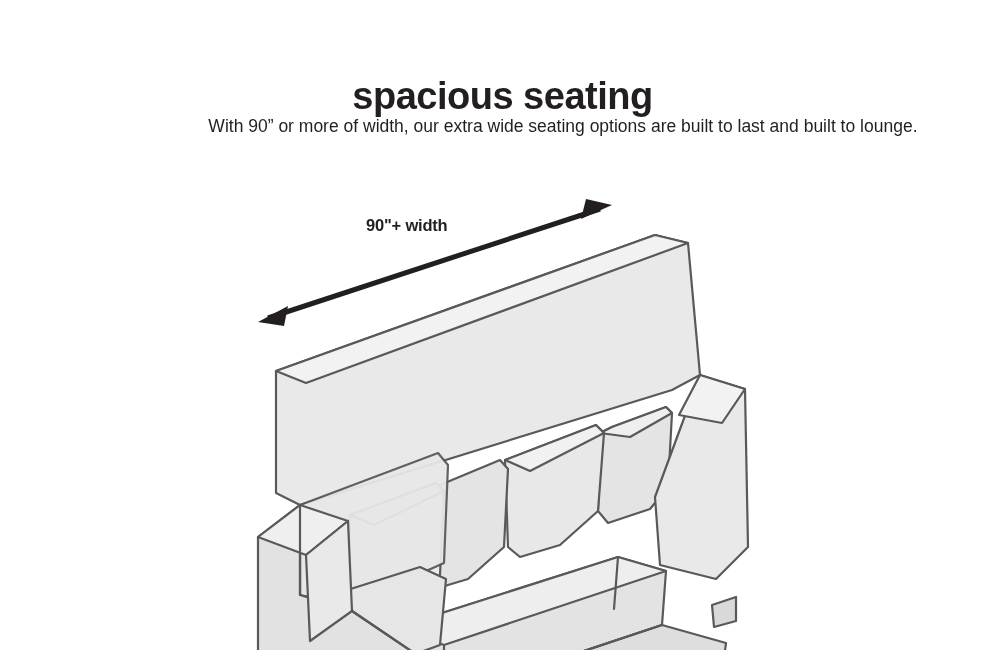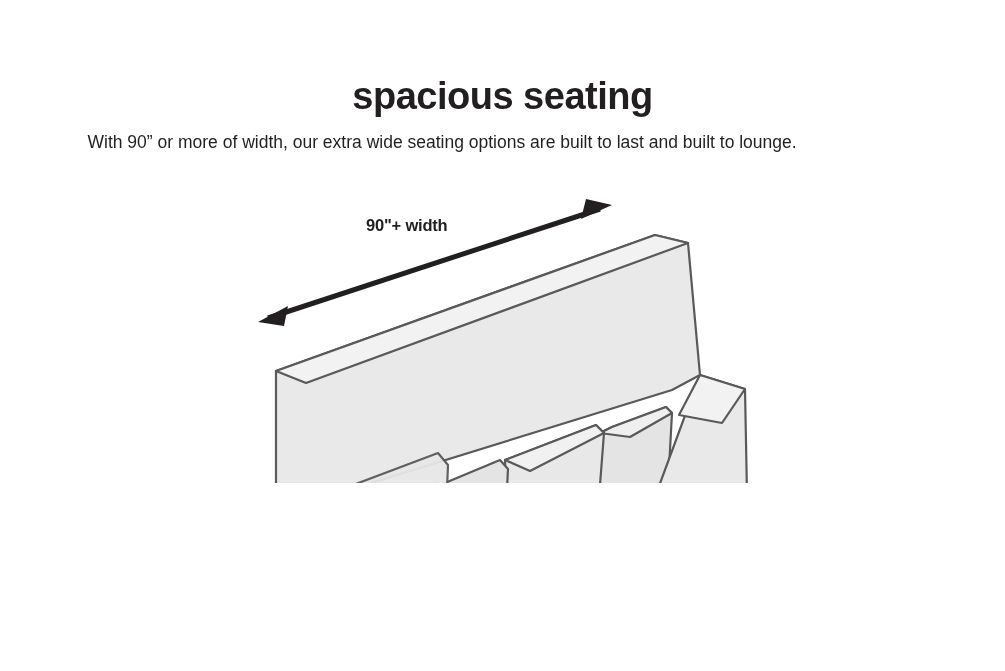--- a/index.html
+++ b/index.html
@@ -7,42 +7,42 @@
     padding: 0;
     background: #ffffff;
   }
   body {
     font-family: "Liberation Sans", sans-serif;
     color: #231f20;
   }
   .page {
     position: relative;
     width: 1005px;
-    height: 483px;
+    height: 650px;
     background: #ffffff;
     overflow: hidden;
   }
   .headline {
     position: absolute;
     top: 50px;
     left: 0;
     width: 100%;
     text-align: center;
     font-size: 38px;
     font-weight: bold;
     letter-spacing: -0.5px;
     color: #231f20;
   }
   .subcopy {
     position: absolute;
-    top: 130px;
+    top: 114px;
     left: 50%;
     transform: translateX(-50%);
     width: 830px;
-    text-align: left;
+    text-align: right;
     font-size: 17.5px;
     line-height: 1.45;
     color: #231f20;
   }
   .subcopy .line {
     display: block;
   }
   .illustration {
     position: absolute;
     top: 175px;

